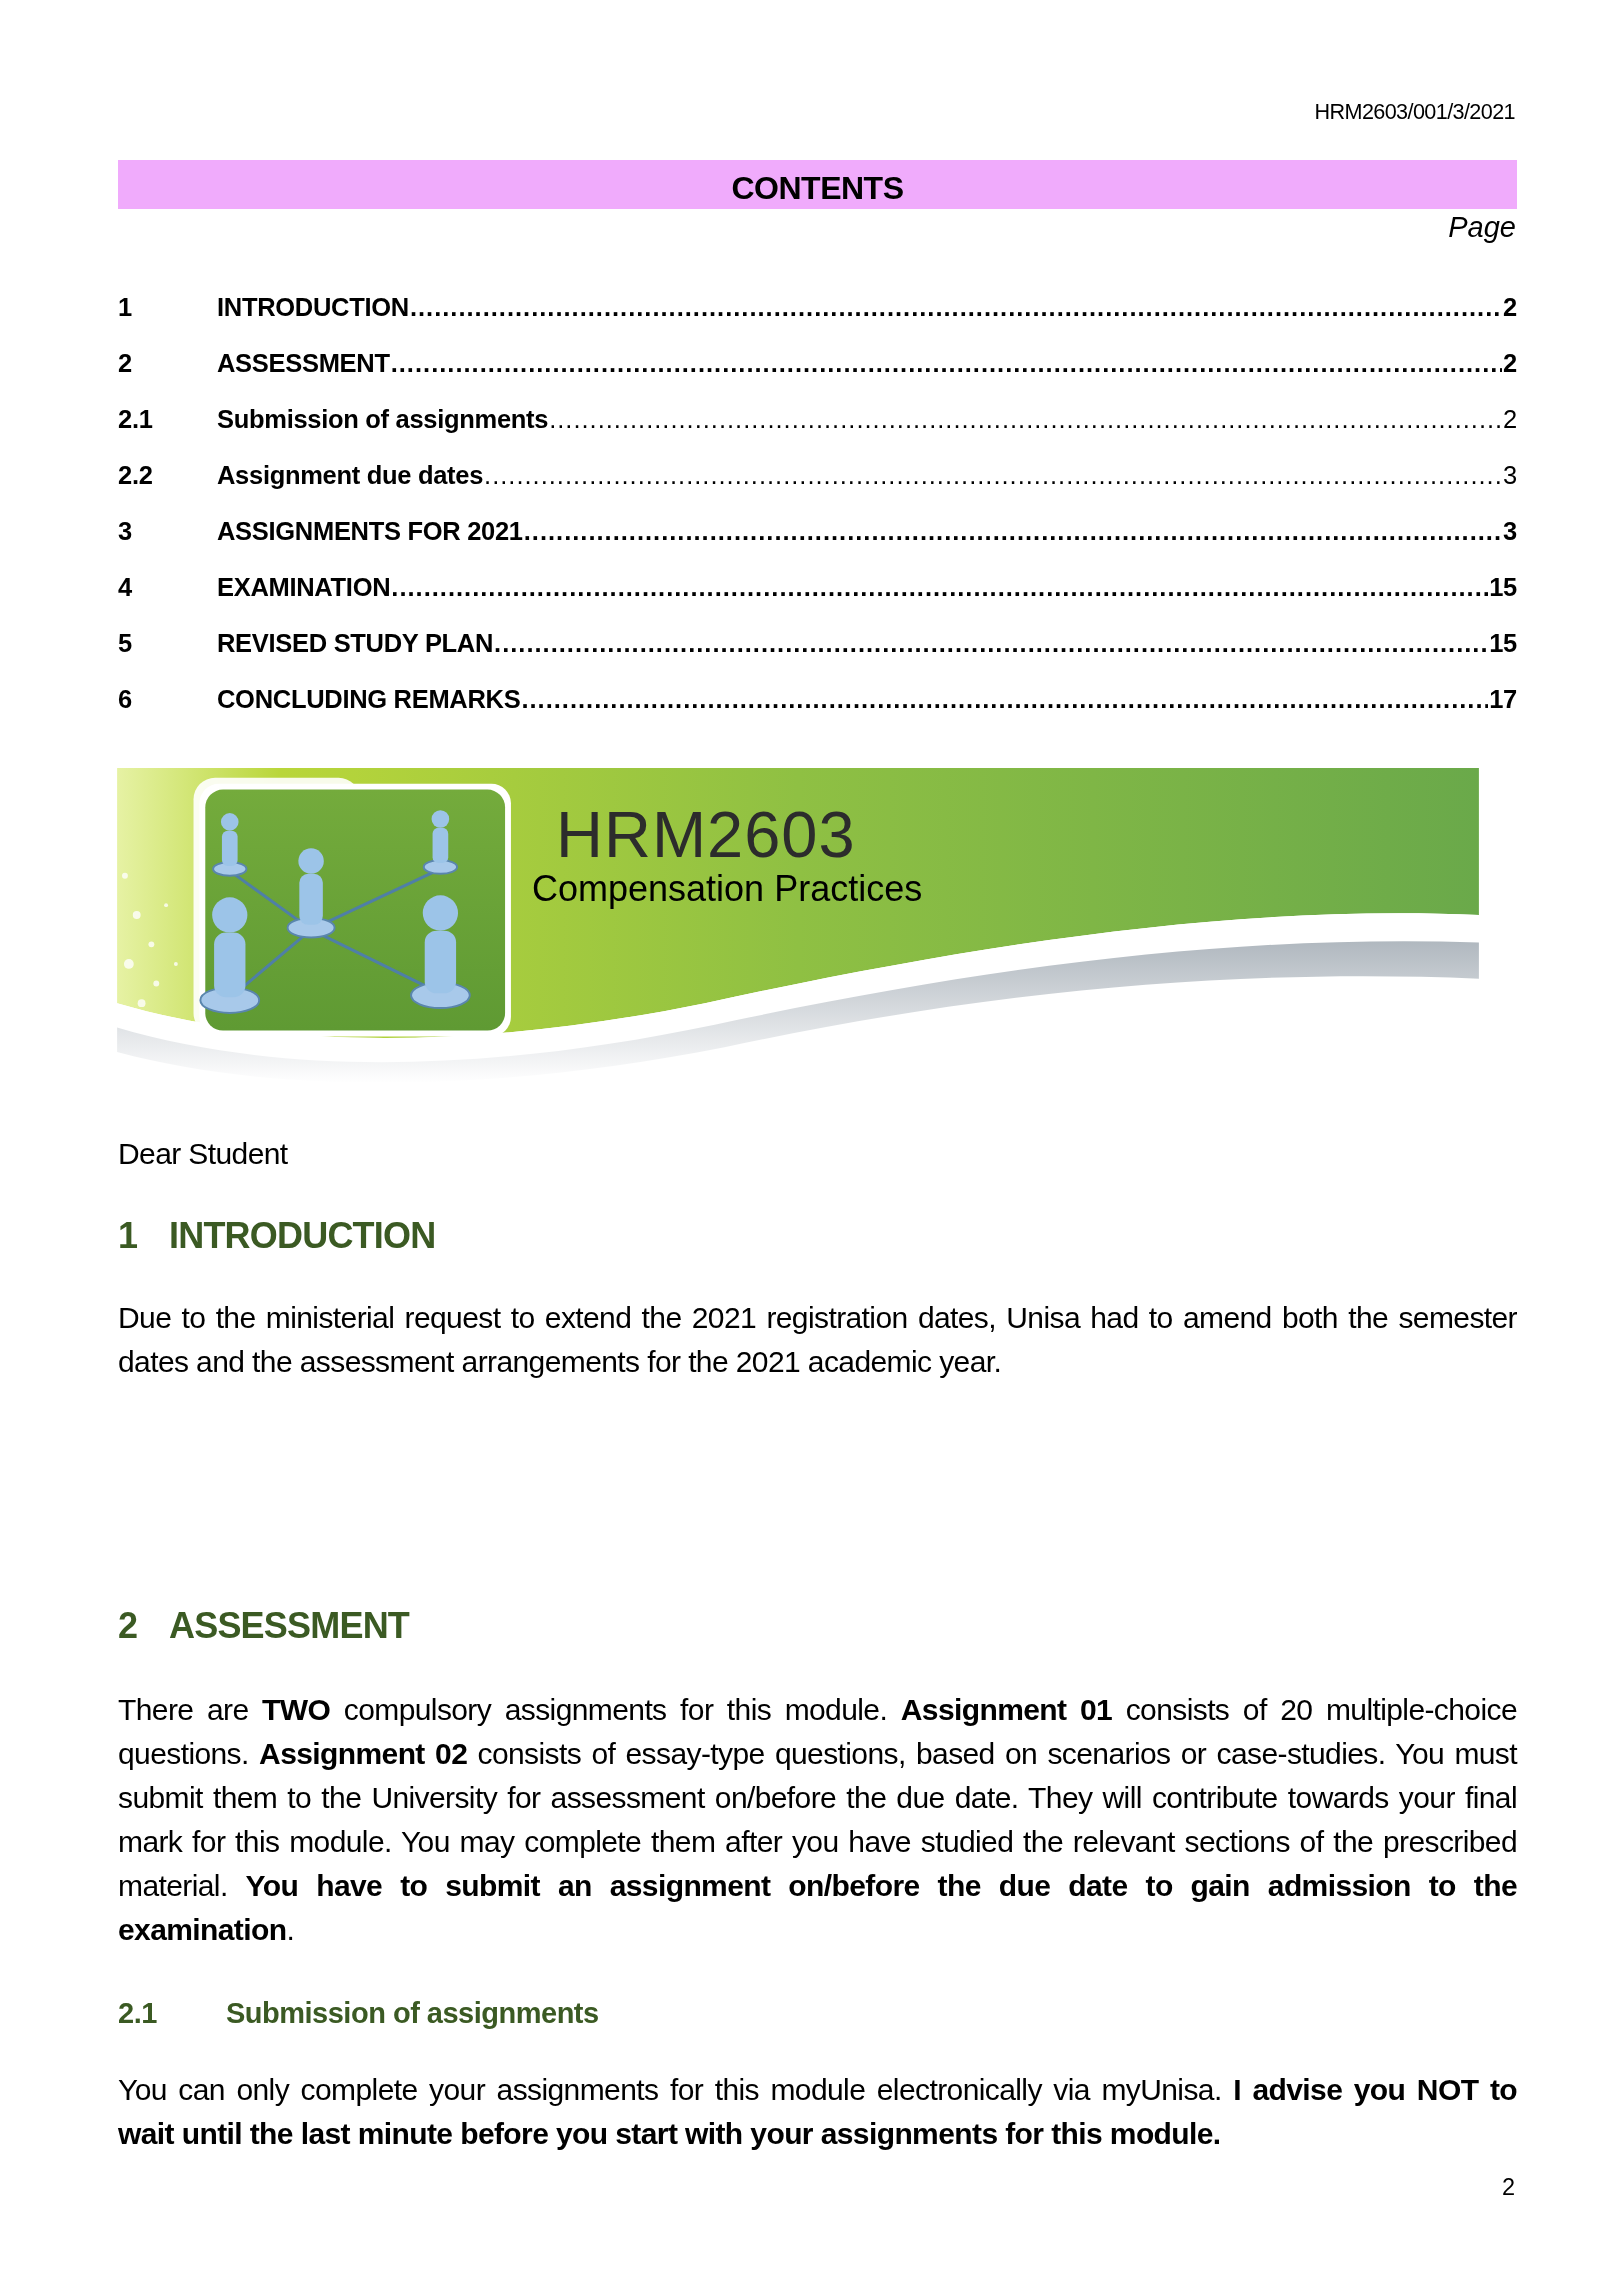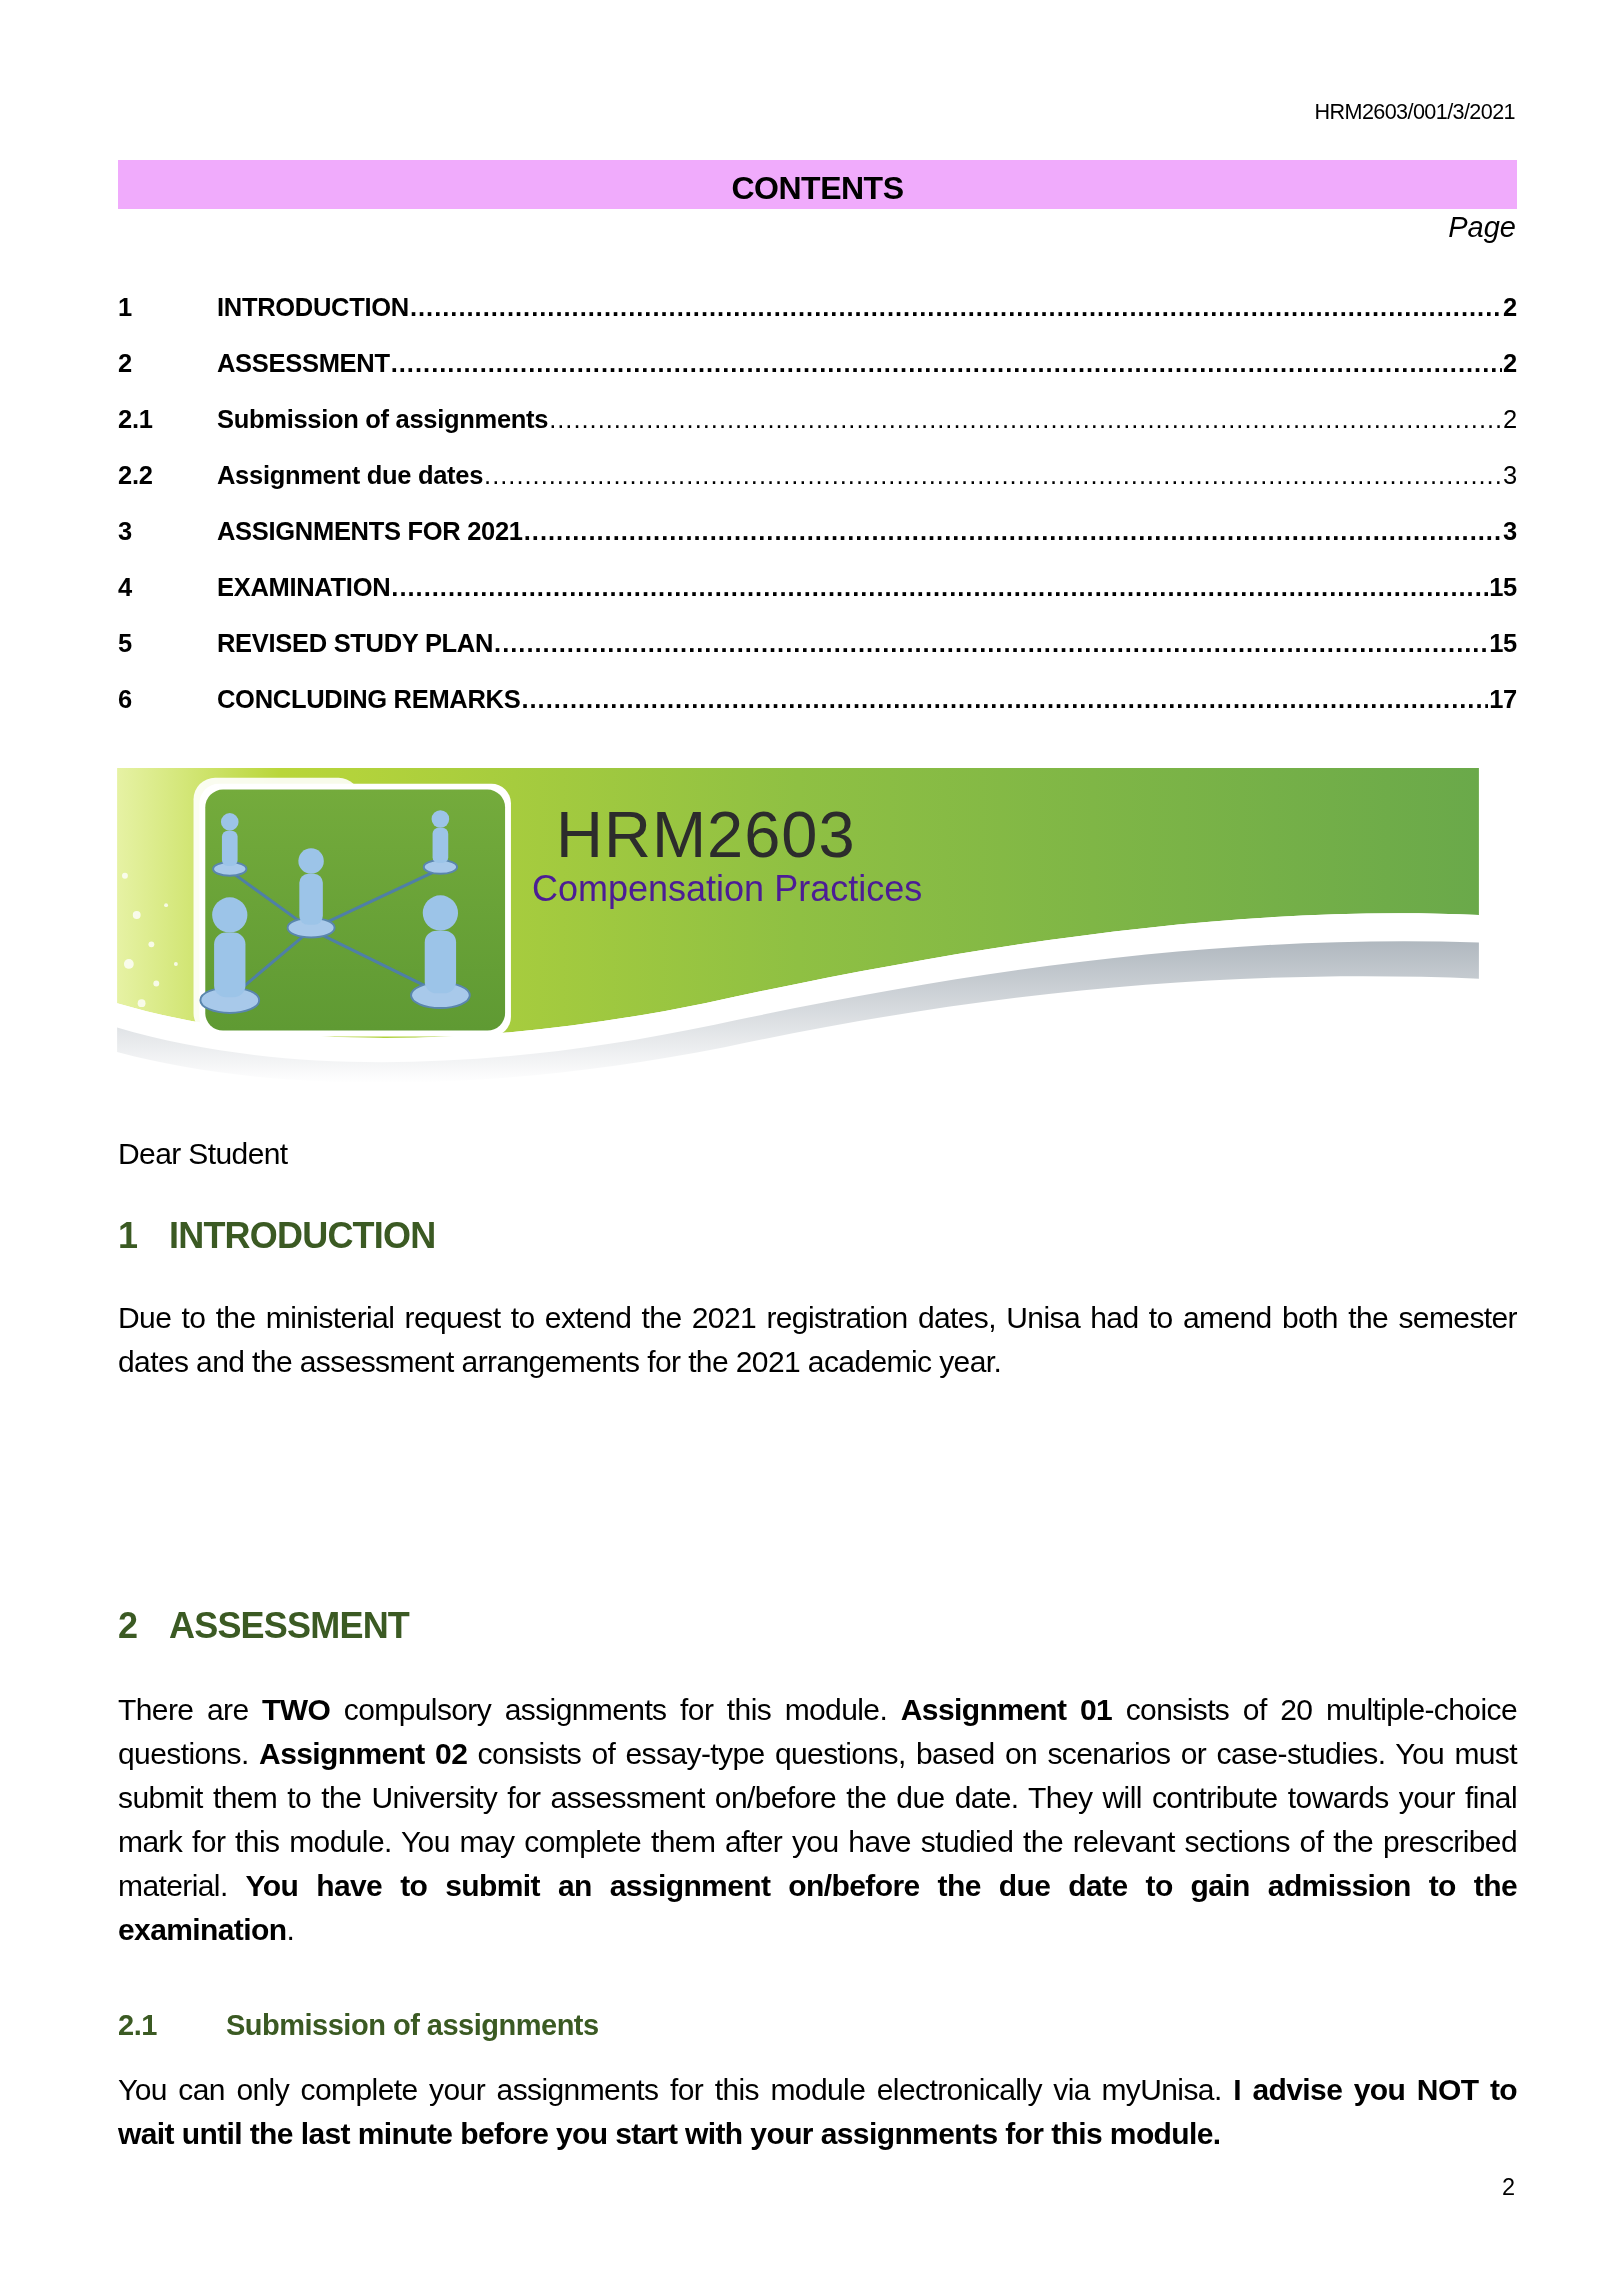--- a/index.html
+++ b/index.html
@@ -42,21 +42,21 @@
 
     .banner {
       position: absolute; left: 117px; top: 768px; width: 1362px; height: 338px; overflow: hidden;
     }
     .banner-title {
       position: absolute; left: 415px; top: 29px; font-size: 65px; color: #2c2c2c;
       letter-spacing: 1px;
       margin-left: 24px;
     }
     .banner-sub {
-      position: absolute; left: 415px; top: 100px; font-size: 36px; color: #4c1d95;
+      position: absolute; left: 415px; top: 100px; font-size: 36px; color: #000000;
       letter-spacing: 0px;
     }
 
     .text { position: absolute; left: 118px; width: 1399px; font-size: 30px; line-height: 44px; letter-spacing: -0.6px; }
     .just { text-align: justify; text-align-last: left; }
     .h1 {
       position: absolute; left: 118px; font-size: 36px; font-weight: bold; color: #3b5a23;
       letter-spacing: -0.8px;
     }
     .h1 .n { display: inline-block; width: 51px; }
@@ -200,20 +200,20 @@
   <div class="h1" style="top:1215px;">
     <span class="n">1</span><span>INTRODUCTION</span>
   </div>
   <div class="text just" style="top:1296px;">Due to the ministerial request to extend the 2021 registration dates, Unisa had to amend both the semester dates and the assessment arrangements for the 2021 academic year.</div>
 
   <div class="h1" style="top:1605px;">
     <span class="n">2</span><span>ASSESSMENT</span>
   </div>
   <div class="text just" style="top:1688px;"><span>There are </span><b>TWO</b><span> compulsory assignments for this module. </span><b>Assignment 01</b><span> consists of 20 multiple-choice questions. </span><b>Assignment 02</b><span> consists of essay-type questions, based on scenarios or case-studies. You must submit them to the University for assessment on/before the due date. They will contribute towards your final mark for this module. You may complete them after you have studied the relevant sections of the prescribed material. </span><b>You have to submit an assignment on/before the due date to gain admission to the examination</b><span>.</span></div>
 
-  <div class="h2" style="top:1997px;margin-top:12px;">
+  <div class="h2" style="top:1997px;">
     <span class="n">2.1</span><span>Submission of assignments</span>
   </div>
   <div class="text just" style="top:2068px;"><span>You can only complete your assignments for this module electronically via myUnisa. </span><b>I advise you NOT to wait until the last minute before you start with your assignments for this module.</b></div>
 
   <div class="page-num">2</div>
 </div>
 
 
 </body></html>

